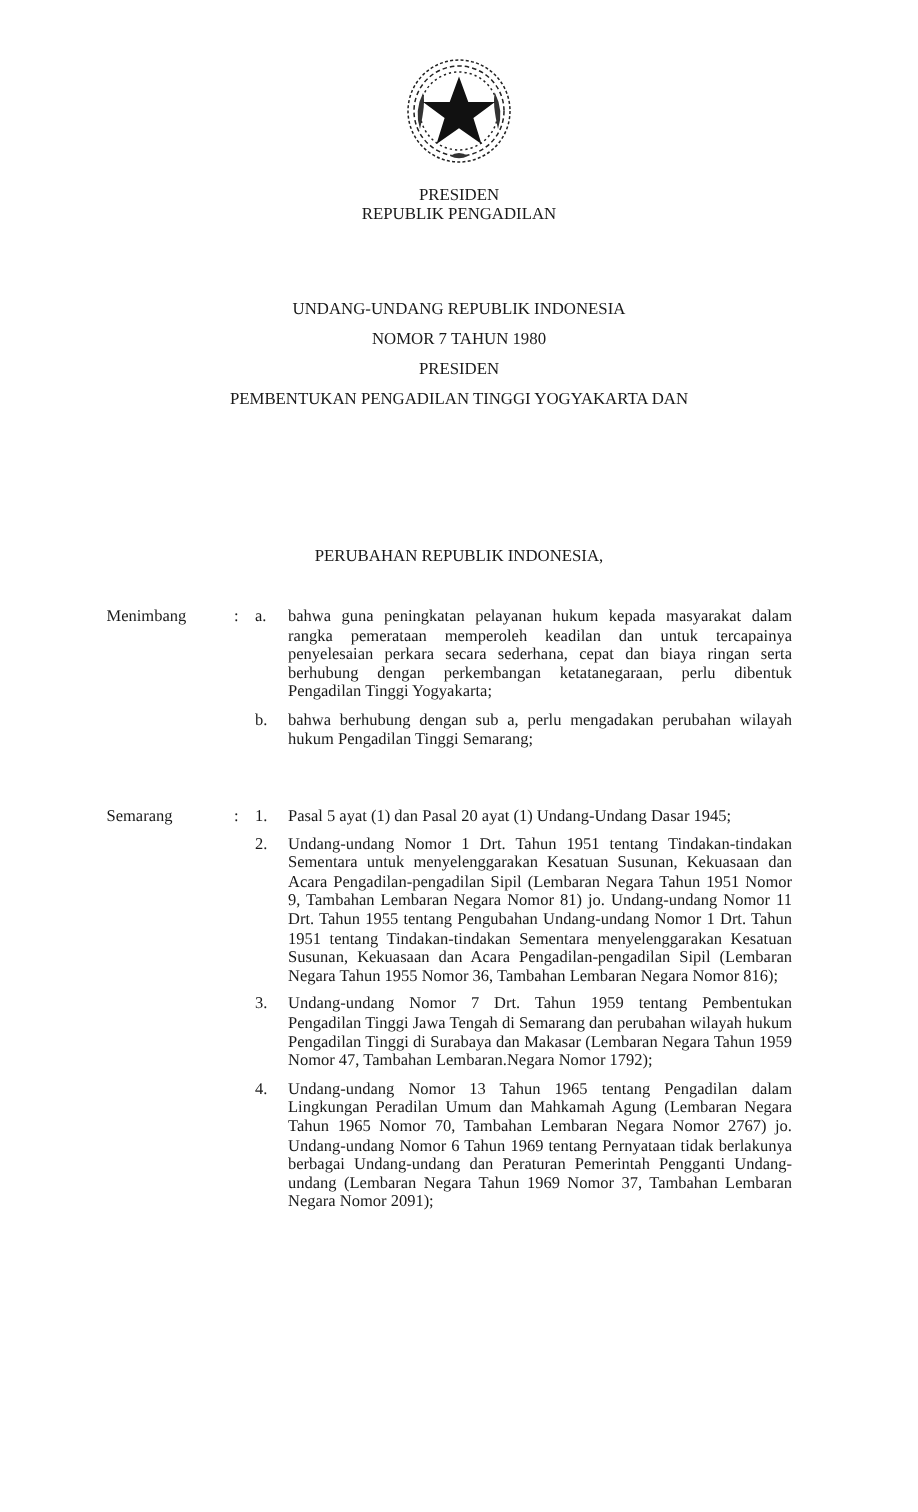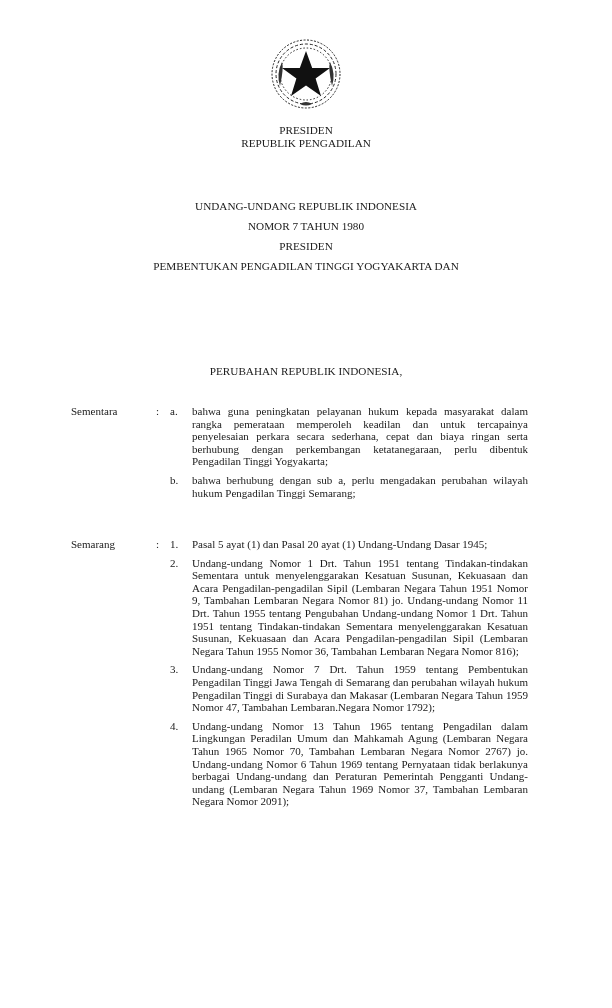--- a/index.html
+++ b/index.html
@@ -61,21 +61,21 @@
     <div>NOMOR 7 TAHUN 1980</div>
     <div>PRESIDEN</div>
     <div class="subject">
       <span>PEMBENTUKAN PENGADILAN TINGGI YOGYAKARTA DAN</span><br>
     </div>
   </div>
 
   <div class="center presiden">PERUBAHAN REPUBLIK INDONESIA,</div>
 
   <div class="section menimbang">
-    <span class="label">Sementara</span>
+    <span class="label">Menimbang</span>
     <span class="colon">:</span>
     <div class="items">
       <div class="item">
         <span class="marker">a.</span>
         <div class="text">bahwa guna peningkatan pelayanan hukum kepada masyarakat dalam rangka pemerataan memperoleh keadilan dan untuk tercapainya penyelesaian perkara secara sederhana, cepat dan biaya ringan serta berhubung dengan perkembangan ketatanegaraan, perlu dibentuk Pengadilan Tinggi Yogyakarta;</div>
       </div>
       <div class="item">
         <span class="marker">b.</span>
         <div class="text">bahwa berhubung dengan sub a, perlu mengadakan perubahan wilayah hukum Pengadilan Tinggi Semarang;</div>
       </div>

